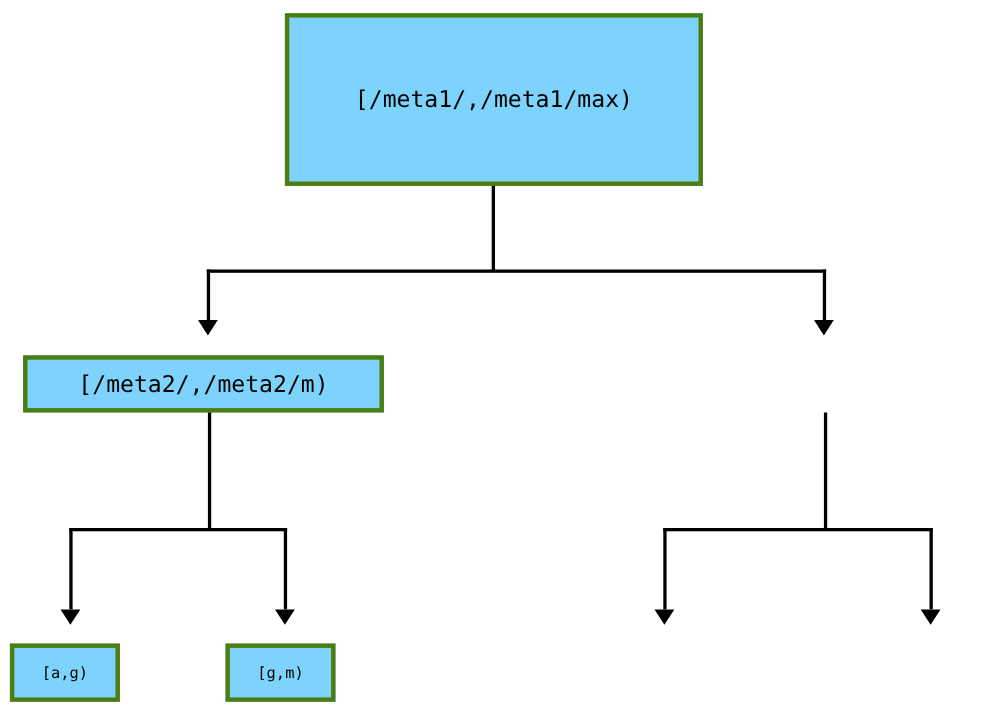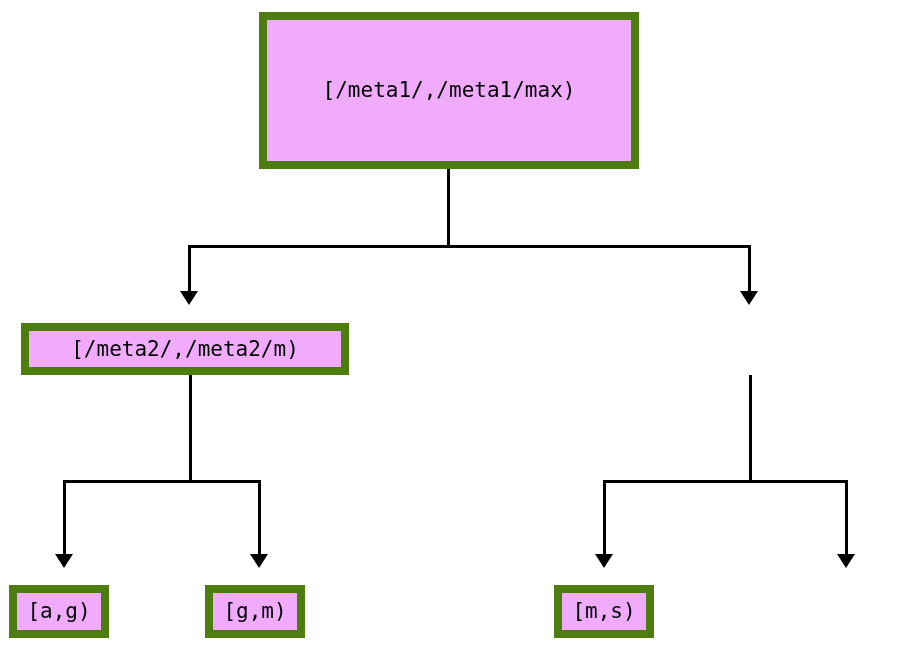--- a/index.html
+++ b/index.html
@@ -11,22 +11,22 @@
     position: relative;
     width: 912px;
     height: 652px;
     background: #ffffff;
     overflow: hidden;
     font-family: "DejaVu Sans Mono", "Liberation Mono", monospace;
   }
   .node {
     position: absolute;
     box-sizing: border-box;
-    border: 8px solid #4d7c0f;
-    background: #f0abfc;
+    border: 4px solid #4d7c0f;
+    background: #7dd3fc;
     display: flex;
     align-items: center;
     justify-content: center;
     color: #000000;
     white-space: pre;
   }
   .node-label {
     display: block;
     line-height: 1;
     letter-spacing: 0px;
@@ -43,21 +43,21 @@
   #node-l1-right {
     left: 581px;  top: 323px; width: 321px; height: 52px;
   }
   #node-l1-left .node-label,
   #node-l1-right .node-label { font-size: 21px; }
 
   #node-leaf-0 { left: 9px;   top: 585px; width: 100px; height: 53px; }
   #node-leaf-1 { left: 205px; top: 585px; width: 100px; height: 53px; }
   #node-leaf-2 { left: 554px; top: 585px; width: 100px; height: 53px; }
   #node-leaf-3 { left: 778px; top: 585px; width: 124px; height: 53px; }
-  .leaf .node-label { font-size: 21px; }
+  .leaf .node-label { font-size: 14px; }
 
   
   .edge-v {
     position: absolute;
     width: 3px;
     background: #000000;
   }
   .edge-h {
     position: absolute;
     height: 3px;
@@ -132,18 +132,15 @@
   <div class="arrow-head" id="arrow-rsub-3"></div>
 
   <div class="node leaf" id="node-leaf-0">
     <span class="node-label">[a,g)</span>
   </div>
 
   <div class="node leaf" id="node-leaf-1">
     <span class="node-label">[g,m)</span>
   </div>
 
-  <div class="node leaf" id="node-leaf-2">
-    <span class="node-label">[m,s)</span>
-  </div>
 
 
 </div>
 
 </body></html>

